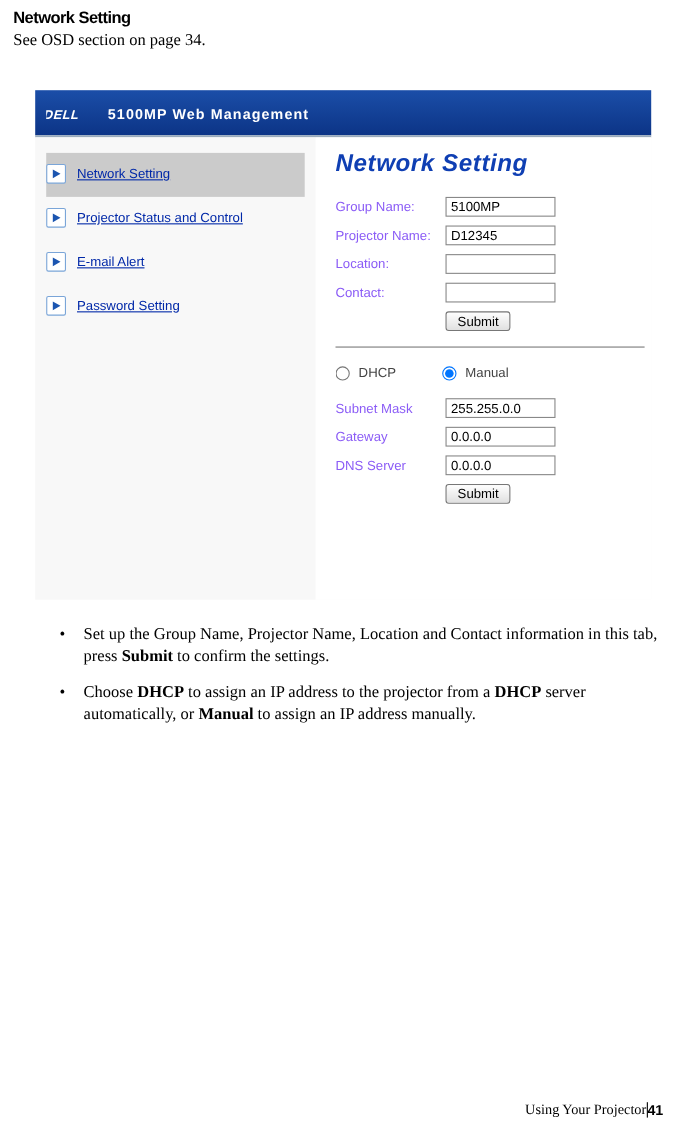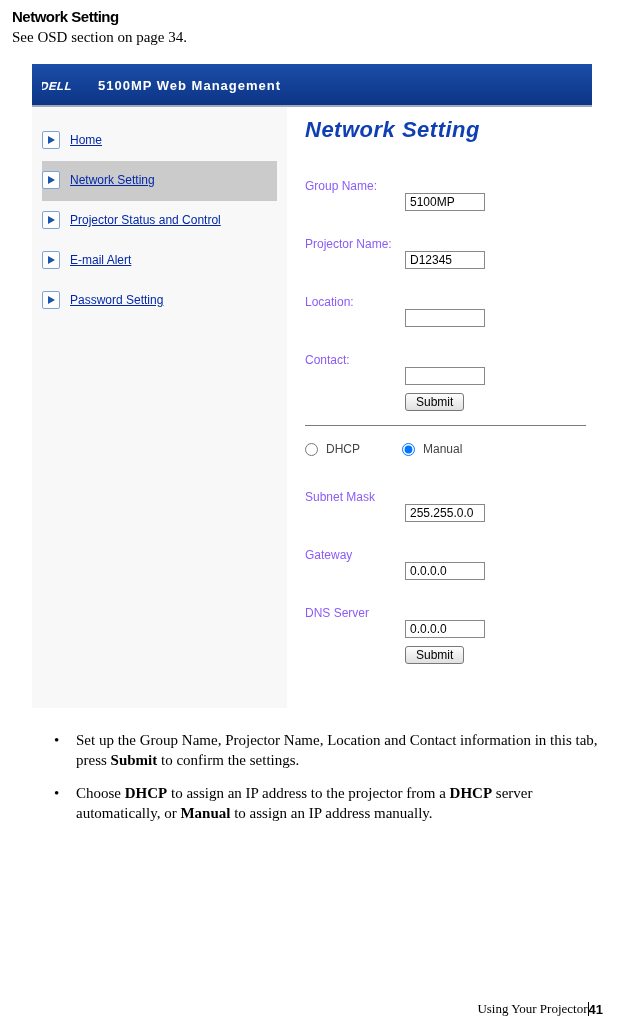--- a/index.html
+++ b/index.html
@@ -16,21 +16,21 @@
     .section-title {
       font-family: Arial, Helvetica, sans-serif;
       font-weight: bold;
       font-size: 15px;
       letter-spacing: -0.5px;
       margin-top: 8px;
       margin-bottom: 4px;
     }
     .section-sub {
       font-size: 15px;
-      margin-bottom: 18px;
+      margin-bottom: 36px;
     }
     
     .shot {
       margin-left: 20px;
       width: 560px;
       background: #fff;
       border: none;
       margin-bottom: 22px;
     }
     .shot-header {
@@ -109,25 +109,24 @@
       margin-bottom: 8px;
     }
     .form-label {
       width: 100px;
       color: #8b5cf6;
       font-size: 12px;
     }
     .form-input {
       border: 1px solid #888;
       height: 18px;
-      width: 80px;
+      width: 100px;
       font-size: 12px;
       padding: 0 4px;
       background: #fff;
-      margin-top: 32px;
     }
     .btn {
       font-family: Arial, Helvetica, sans-serif;
       font-size: 12px;
       padding: 1px 10px;
       background: linear-gradient(#fefefe,#e0e0e0);
       border: 1px solid #777;
       border-radius: 3px;
       cursor: pointer;
     }
@@ -200,28 +199,20 @@
       <svg viewBox="0 0 100 28" width="48" height="14">
         <text x="0" y="22" font-family="Arial" font-weight="900" font-size="24" fill="#fff" transform="skewX(-15)">DELL</text>
       </svg>
     </span>
     <span>5100MP Web Management</span>
   </div>
 
   <div class="shot-body">
     <div class="sidebar">
 
-      <div class="nav-item">
-        <span class="nav-icon">
-          <svg width="10" height="10" viewBox="0 0 10 10">
-              <polygon points="2,1 9,5 2,9" fill="#1b55b0"></polygon>
-            </svg>
-        </span>
-        <span>Home</span>
-      </div>
 
       <div class="nav-item active">
         <span class="nav-icon">
           <svg width="10" height="10" viewBox="0 0 10 10">
               <polygon points="2,1 9,5 2,9" fill="#1b55b0"></polygon>
             </svg>
         </span>
         <span>Network Setting</span>
       </div>
 

